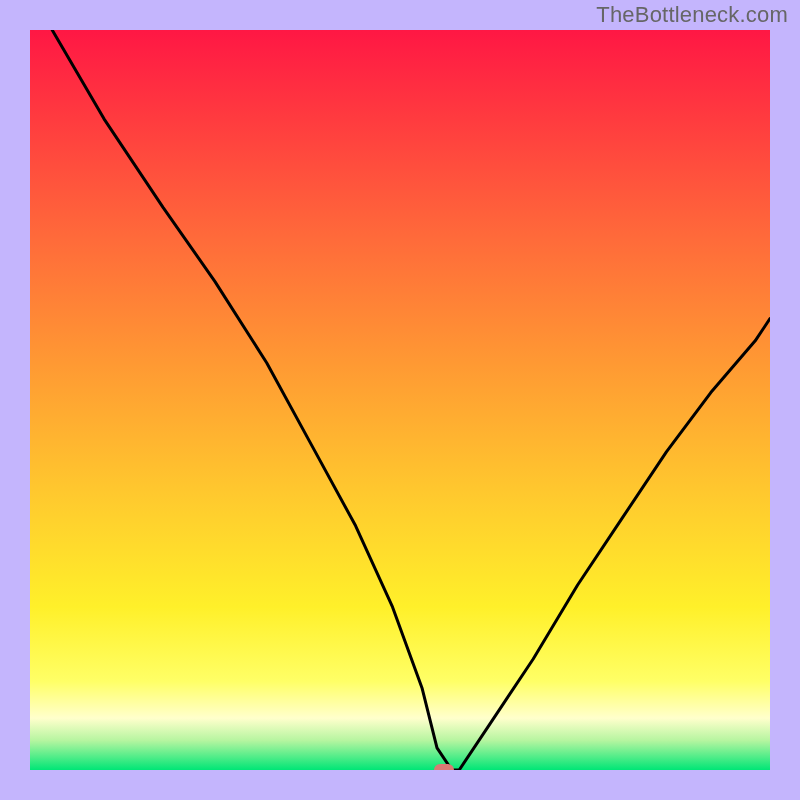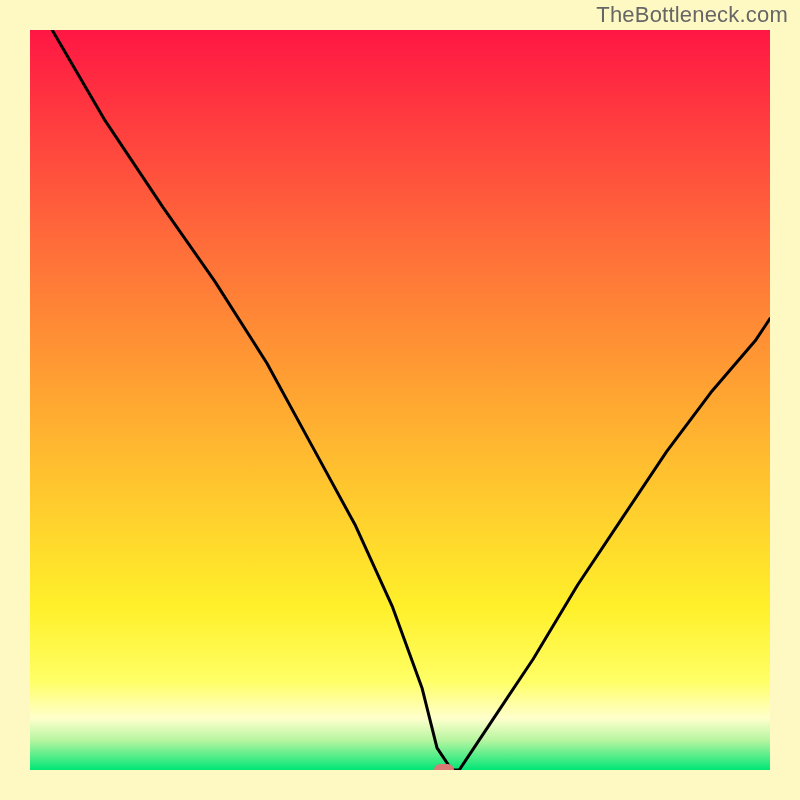--- a/index.html
+++ b/index.html
@@ -7,21 +7,21 @@
     padding: 0;
     width: 800px;
     height: 800px;
     background: #000;
     font-family: Arial, Helvetica, sans-serif;
   }
   .container {
     position: relative;
     width: 800px;
     height: 800px;
-    background: #fef9c3;
+    background: #c4b5fd;
   }
   .watermark {
     position: absolute;
     top: 2px;
     right: 12px;
     color: #666;
     font-size: 22px;
     font-weight: 500;
     z-index: 10;
     letter-spacing: 0.2px;

